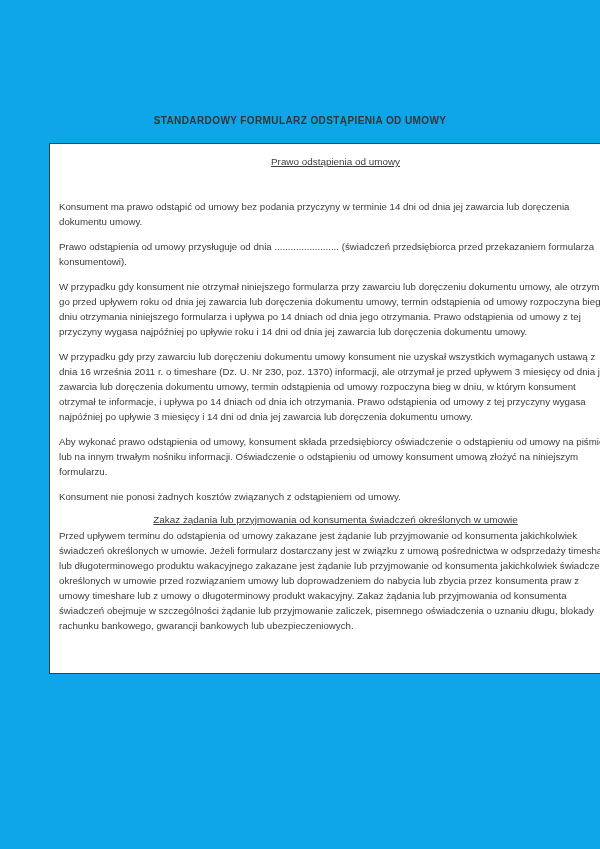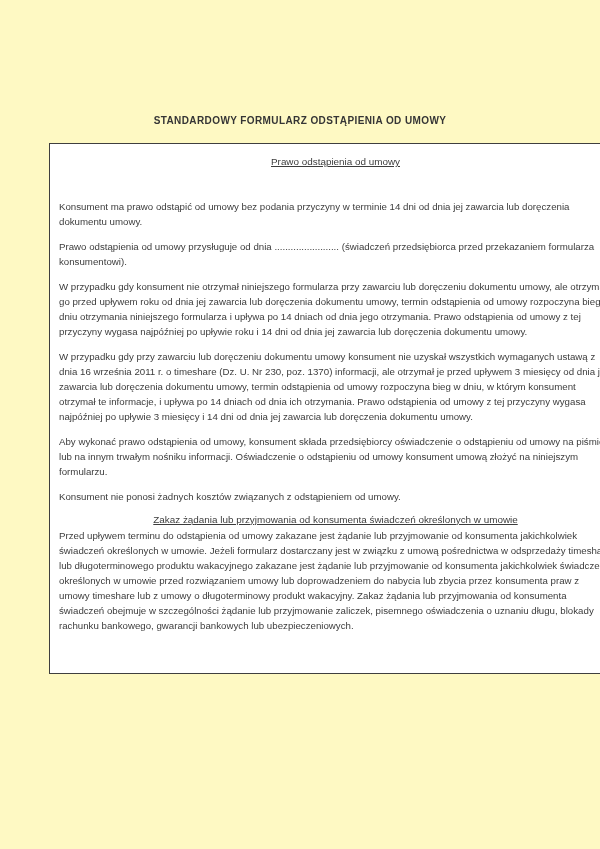--- a/index.html
+++ b/index.html
@@ -4,21 +4,21 @@
 <style>
   html, body {
     margin: 0;
     padding: 0;
     background: #ffffff;
   }
   .page {
     position: relative;
     width: 600px;
     height: 849px;
-    background: #fef9c3;
+    background: #0ea5e9;
     font-family: "Liberation Sans", sans-serif;
     color: #3c3c3c;
     overflow: hidden;
   }
   .doc-title {
     position: absolute;
     top: 115px;
     left: 0;
     right: 0;
     text-align: center;

